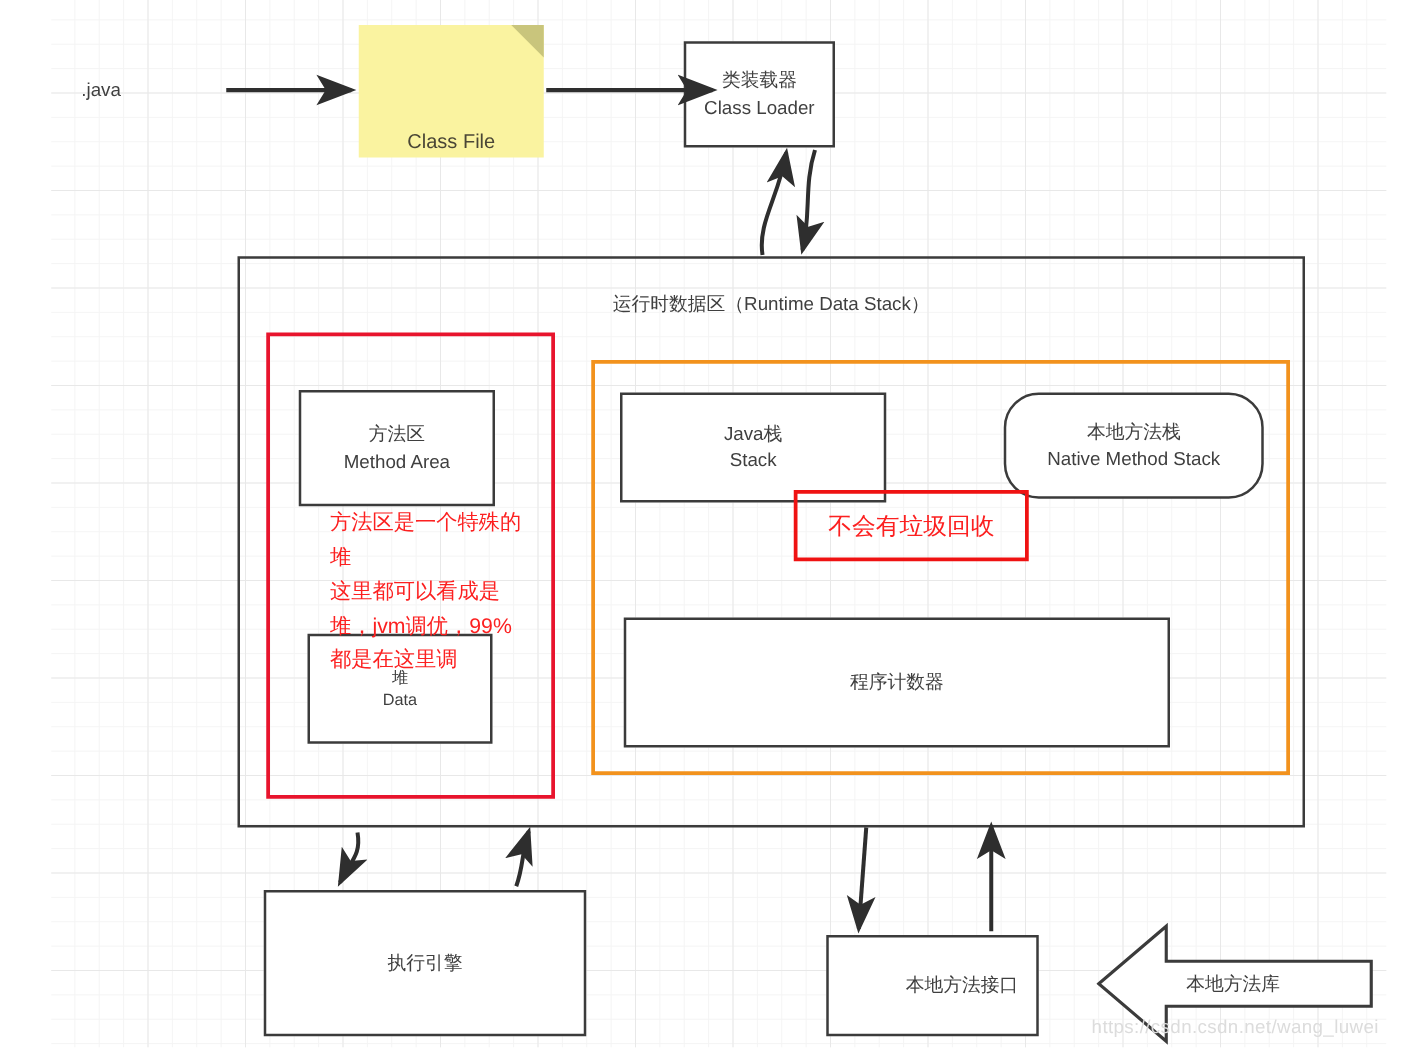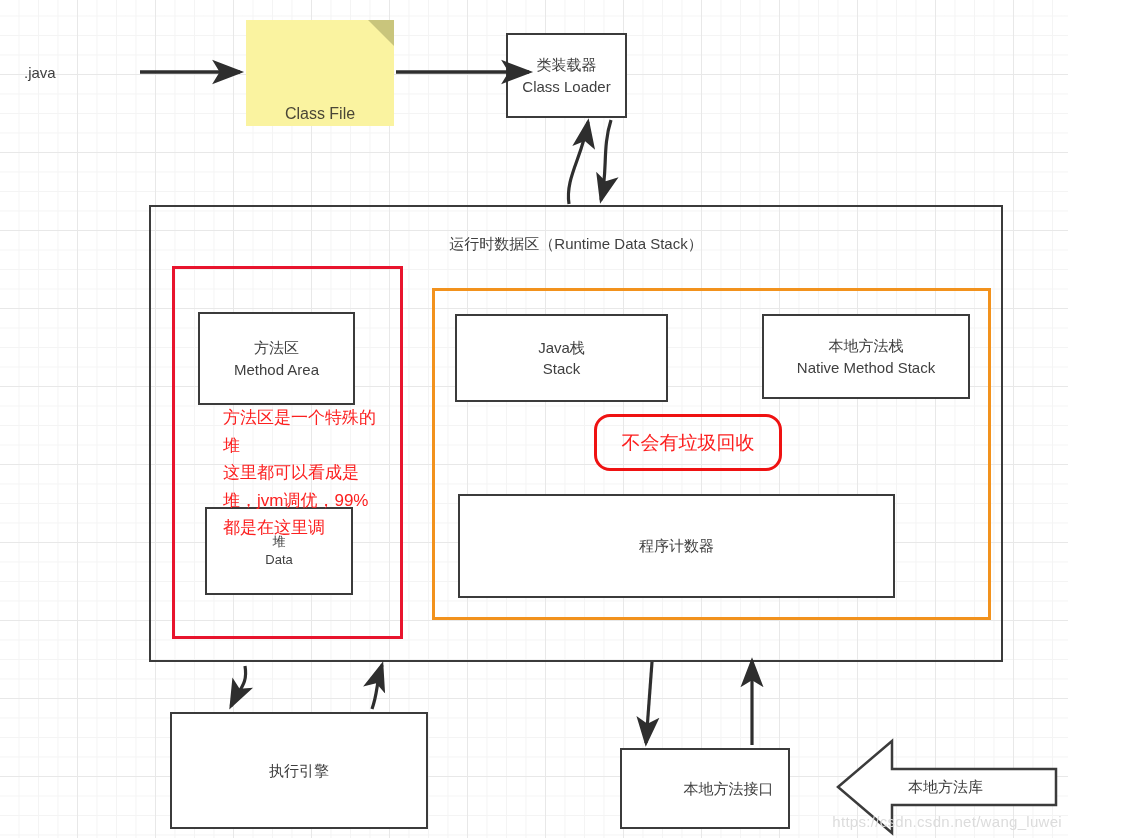--- a/index.html
+++ b/index.html
@@ -15,20 +15,21 @@
     background-color: #ffffff;
     background-image:
       linear-gradient(to right, #e8e8e8 1px, transparent 1px),
       linear-gradient(to bottom, #e8e8e8 1px, transparent 1px),
       linear-gradient(to right, #f4f4f4 1px, transparent 1px),
       linear-gradient(to bottom, #f4f4f4 1px, transparent 1px);
     background-size: 78px 78px, 78px 78px, 19.5px 19.5px, 19.5px 19.5px;
     background-position: -1px -4px, -1px -4px, -1px -4px, -1px -4px;
     font-family: "Liberation Sans", "DejaVu Sans", sans-serif;
     color: #3a3a3a;
+    margin-left: 41px;
   }
   .box {
     position: absolute;
     box-sizing: border-box;
     border: 2.5px solid #3b3b3b;
     background: #ffffff;
     display: flex;
     flex-direction: column;
     align-items: center;
     justify-content: center;
@@ -169,26 +170,26 @@
     <span class="line2">都是在这里调</span>
   </div>
 
   <div class="frame-orange" style="left:432px; top:288px; width:559px; height:332px;"></div>
 
   <div class="box" style="left:455px; top:314px; width:213px; height:88px;">
     <span>Java栈</span>
     <span>Stack</span>
   </div>
 
-  <div class="box" style="left:762px; top:314px; width:208px; height:85px;">
+  <div class="box" style="left:762px; top:314px; width:208px; height:85px;border-radius:28px;">
     <span>本地方法栈</span>
     <span>Native Method Stack</span>
   </div>
 
-  <div class="red-box-note" style="left:594px; top:414px; width:188px; height:57px;border-radius:16px;">
+  <div class="red-box-note" style="left:594px; top:392px; width:188px; height:57px;">
     <span>不会有垃圾回收</span>
   </div>
 
   <div class="box" style="left:458px; top:494px; width:437px; height:104px;">
     <span>程序计数器</span>
   </div>
 
   <div class="box" style="left:170px; top:712px; width:258px; height:117px;">
     <span>执行引擎</span>
   </div>

